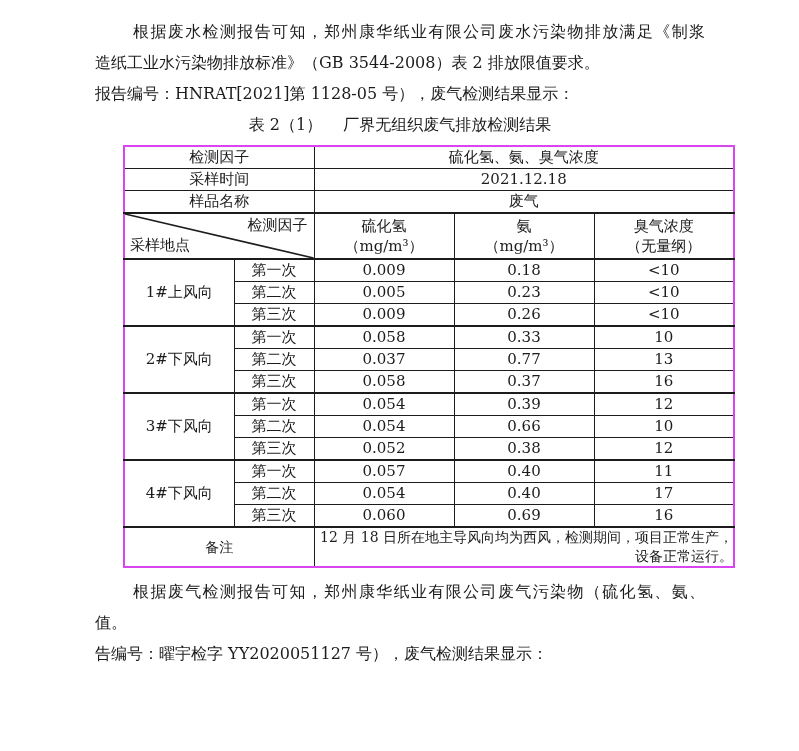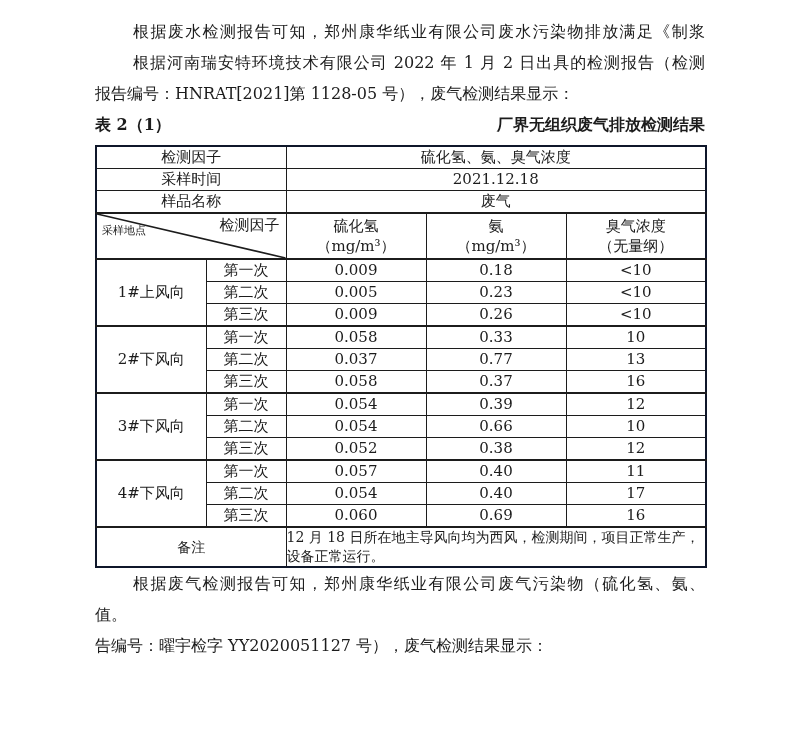--- a/index.html
+++ b/index.html
@@ -28,32 +28,32 @@
     white-space: nowrap;
     overflow: visible;
   }
   .line.indent { text-indent: 38px; }
   .line.fill { text-align: justify; text-align-last: justify; }
   .caption {
     height: 30px;
     line-height: 30px;
     font-size: 16px;
     display: flex;
-    justify-content: space-between;
+    justify-content: center;
     gap: 21px;
     margin: 1px 0 5px 0;
     white-space: nowrap;
-    font-weight: bold;
   }
   table.det {
     width: 610px;
     table-layout: fixed;
     border-collapse: collapse;
-    border: 2px solid #0f172a;
+    border: 2px solid #d946ef;
     font-size: 15px;
+    margin-left: 28px;
   }
   table.det td {
     border: 1px solid #1c1c1c;
     text-align: center;
     vertical-align: middle;
     padding: 0;
     height: 21px;
     line-height: 21px;
     overflow: hidden;
   }
@@ -67,45 +67,45 @@
     position: absolute;
     left: 0; top: 0;
     width: 100%; height: 100%;
     display: block;
   }
   td.diag .tr-lab {
     position: absolute; top: 1px; right: 6px;
     line-height: 21px; font-size: 15px;
   }
   td.diag .bl-lab {
-    position: absolute; bottom: 17px; left: 5px;
-    line-height: 21px; font-size: 11px;
+    position: absolute; bottom: 2px; left: 5px;
+    line-height: 21px; font-size: 15px;
   }
   tr.remark td { height: auto; }
   tr.remark td.rlabel { font-size: 14px; }
   .rline {
     font-size: 14px;
     line-height: 19px;
     white-space: nowrap;
-    text-align: left;
+    text-align: right;
   }
   .rcell { padding: 2px 0; }
-  .after-table { margin-top: 0; }
+  .after-table { margin-top: 8px; }
 </style>
 </head>
 <body>
 
 <div class="page">
 
   <div class="para">
     <div class="line indent fill">根据废水检测报告可知，郑州康华纸业有限公司废水污染物排放满足《制浆</div>
+    <div class="line">造纸工业水污染物排放标准》（GB 3544-2008）表 2 排放限值要求。</div>
   </div>
 
   <div class="para">
-    <div class="line indent fill">根据河南瑞安特环境技术有限公司 2022 年 1 月 2 日出具的检测报告（检测</div>
     <div class="line">报告编号：HNRAT[2021]第 1128-05 号），废气检测结果显示：</div>
   </div>
 
   <div class="caption">
     <span>表 2（1）</span>
     <span>厂界无组织废气排放检测结果</span>
   </div>
 
   <table class="det">
     <colgroup>

